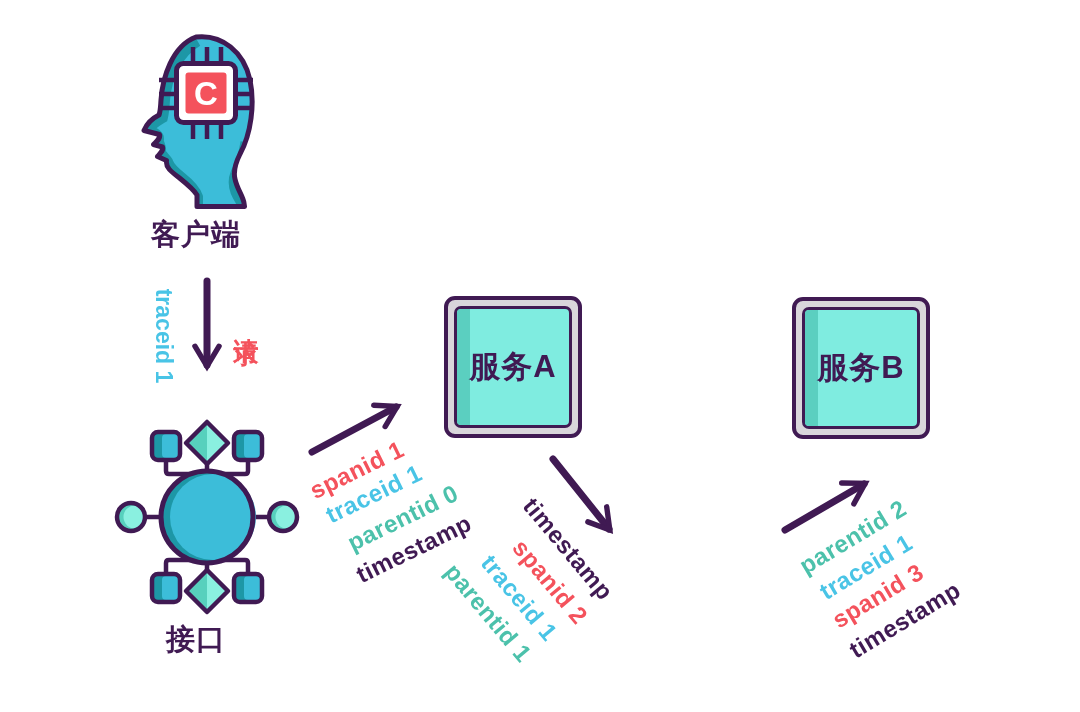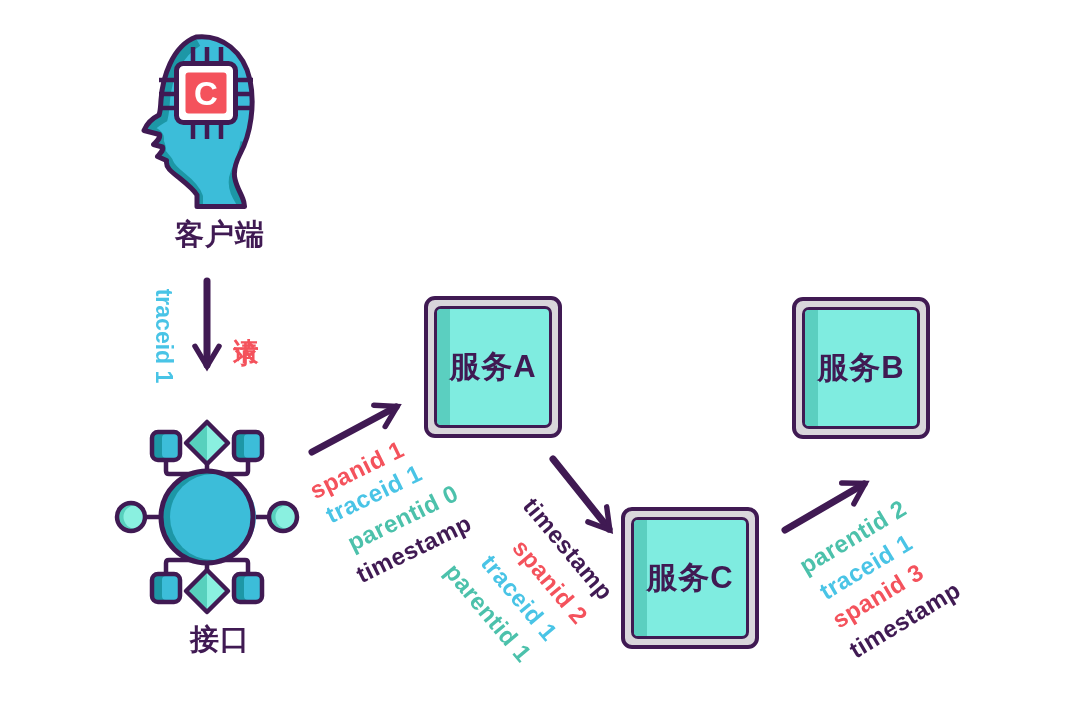--- a/index.html
+++ b/index.html
@@ -5,21 +5,20 @@
   html,body { margin:0; padding:0; background:#ffffff; }
   .canvas {
     position:relative; width:1080px; height:712px; background:#ffffff;
     font-family:"Liberation Sans", sans-serif; overflow:hidden;
   }
   .art-layer { position:absolute; left:0; top:0; width:1080px; height:712px; }
   .zh-label {
     position:absolute; transform:translate(-50%,-50%);
     font-weight:700; font-size:29px; color:#401a53; white-space:nowrap;
     letter-spacing:1px;
-    margin-left:24px;
   }
   .edge-label {
     position:absolute; font-weight:700; font-size:24px; white-space:nowrap;
     letter-spacing:0.5px;
   }
   .vertical-trace {
     position:absolute; left:163px; top:336px;
     transform:translate(-50%,-50%) rotate(90deg);
     font-weight:700; font-size:23px; white-space:nowrap;
   }
@@ -161,38 +160,32 @@
       <path d="M785 530 L864 484" marker-end="url(#ah)"></path>
     </g>
   </svg>
 
   <div class="zh-label" style="left:196px; top:235px;">客户端</div>
   <div class="zh-label" style="left:196px; top:640px;font-family:Liberation Serif, serif;">接口</div>
 
   <div class="vertical-trace" style="color: rgb(73, 196, 230);">traceid 1</div>
   <div class="request-label" style="color: rgb(244, 82, 92);">请求</div>
 
-  <div class="service-box" style="left:424px; top:296px;">
+  <div class="service-box" style="left:444px; top:296px;">
     <div class="service-inner">
       <div class="service-strip"></div>
       <span class="service-label">服务A</span>
     </div>
   </div>
   <div class="service-box" style="left:792px; top:297px;text-align:center;">
     <div class="service-inner">
       <div class="service-strip"></div>
       <span class="service-label">服务B</span>
     </div>
   </div>
-  <div class="service-box" style="left:621px; top:507px;">
-    <div class="service-inner">
-      <div class="service-strip"></div>
-      <span class="service-label">服务C</span>
-    </div>
-  </div>
 
   <div class="edge-label" style="left: 357px; top: 470px; transform: translate(-50%, -50%) rotate(-26deg); color: rgb(244, 82, 92);">spanid 1</div>
   <div class="edge-label" style="left: 374px; top: 494px; transform: translate(-50%, -50%) rotate(-26deg); color: rgb(73, 196, 230);">traceid 1</div>
   <div class="edge-label" style="left: 403px; top: 518px; transform: translate(-50%, -50%) rotate(-26deg); color: rgb(76, 193, 171);">parentid 0</div>
   <div class="edge-label" style="left: 414px; top: 549px; transform: translate(-50%, -50%) rotate(-26deg); color: rgb(64, 26, 83);">timestamp</div>
 
   <div class="edge-label" style="left: 568px; top: 549px; transform: translate(-50%, -50%) rotate(50deg); color: rgb(64, 26, 83);">timestamp</div>
   <div class="edge-label" style="left: 550px; top: 582px; transform: translate(-50%, -50%) rotate(50deg); color: rgb(244, 82, 92);">spanid 2</div>
   <div class="edge-label" style="left: 519px; top: 598px; transform: translate(-50%, -50%) rotate(50deg); color: rgb(73, 196, 230);">traceid 1</div>
   <div class="edge-label" style="left: 488px; top: 613px; transform: translate(-50%, -50%) rotate(50deg); color: rgb(76, 193, 171);">parentid 1</div>

